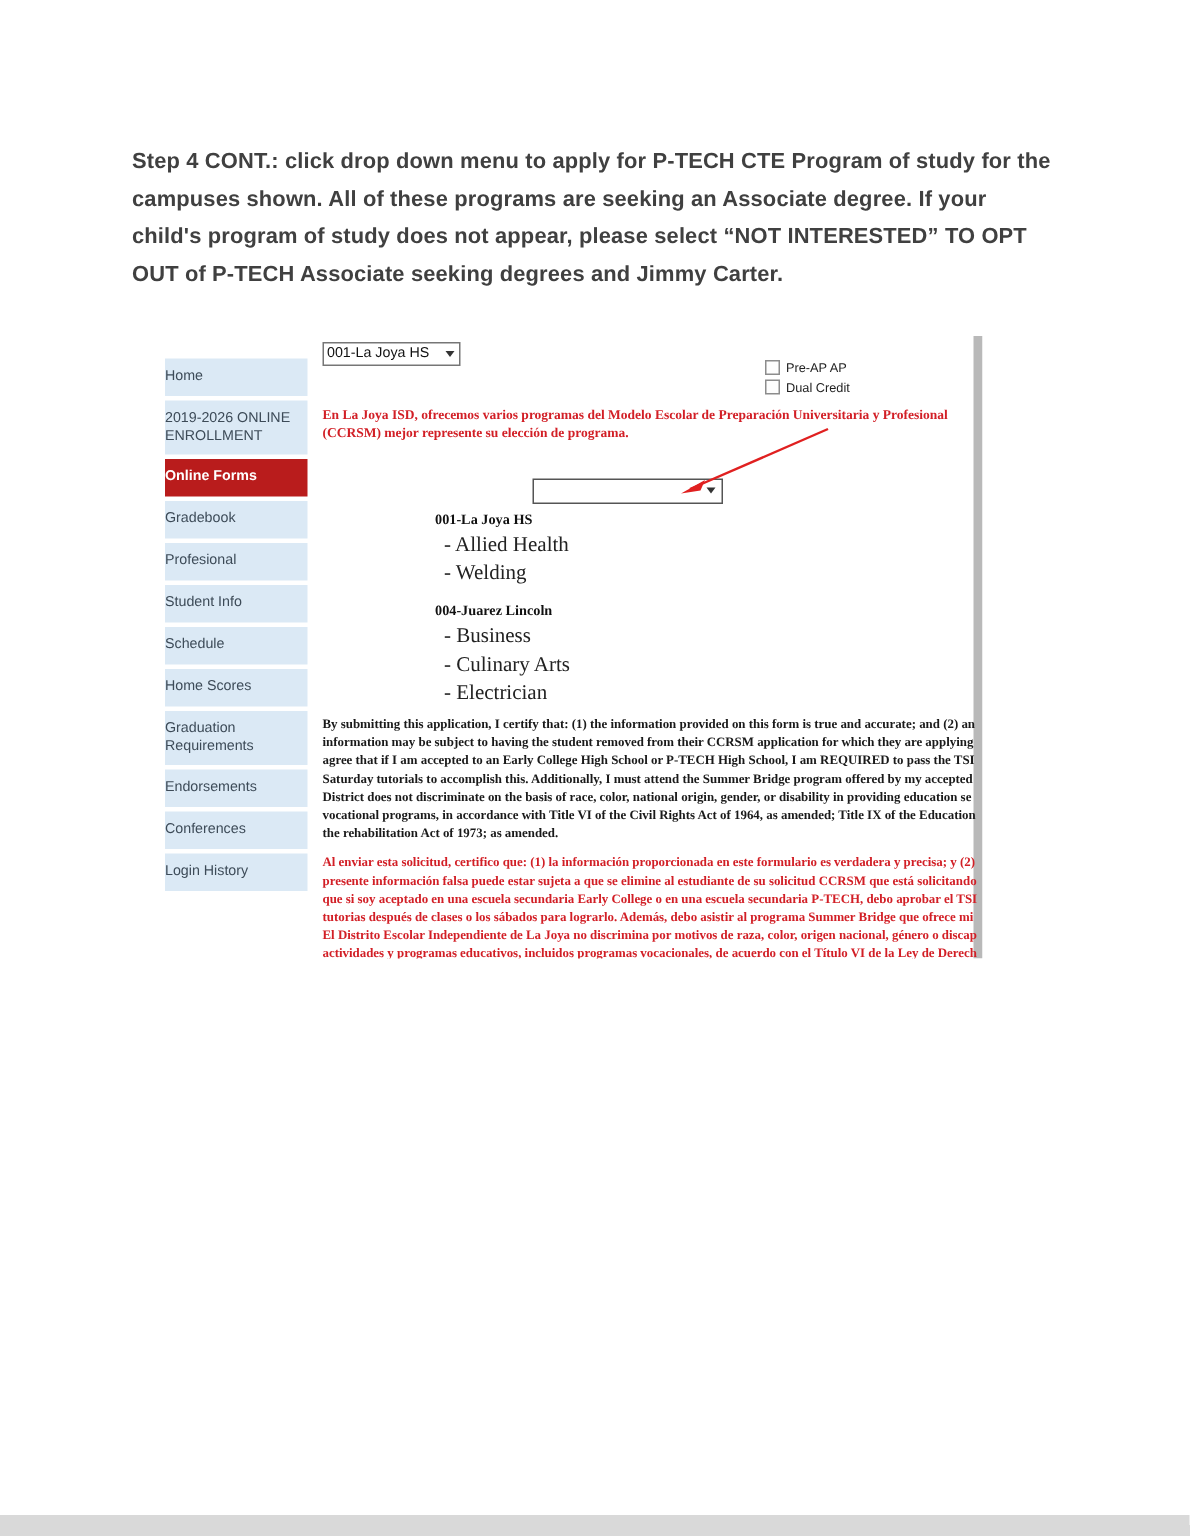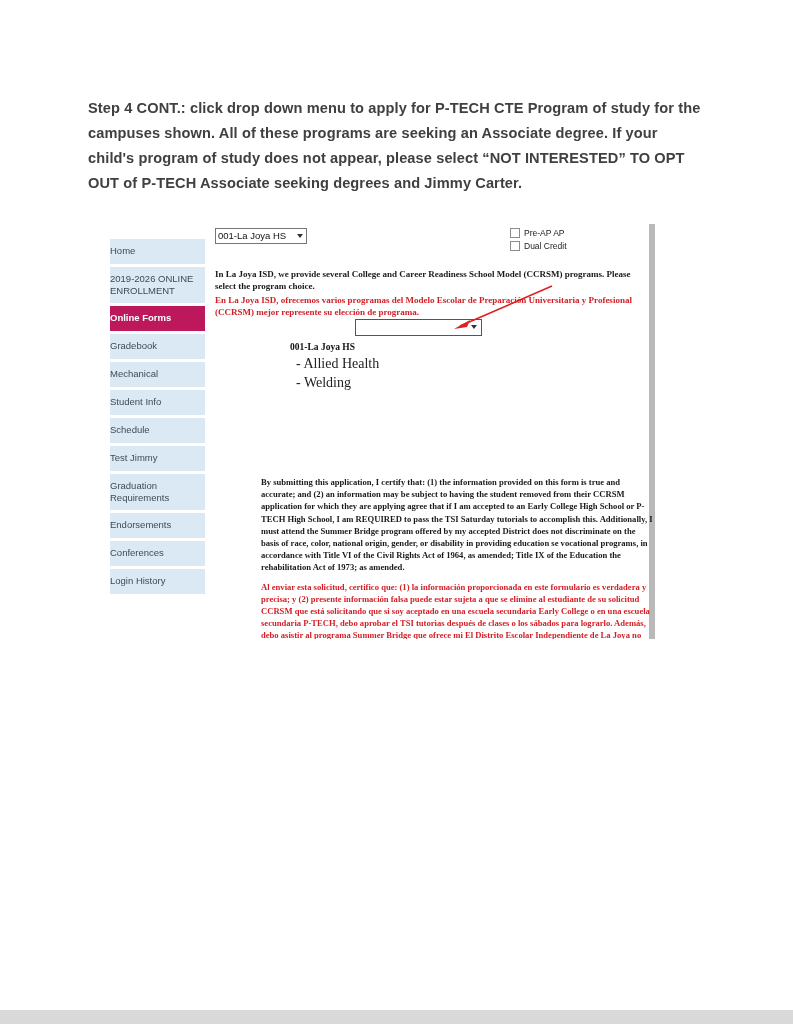--- a/index.html
+++ b/index.html
@@ -60,21 +60,21 @@
   .side-item {
     background: #dbe9f5;
     color: #3d4b58;
     font-size: 9.5px;
     padding: 6px 0;
     margin-bottom: 3px;
     line-height: 1.25;
     min-height: 13px;
   }
   .side-item.active {
-    background: #be185d;
+    background: #b91c1c;
     color: #ffffff;
     font-weight: bold;
   }
   
   .campus-select {
     position: absolute;
     left: 105px;
     top: 4px;
     width: 92px;
     height: 16px;
@@ -92,21 +92,21 @@
     top: 5px;
     width: 0; height: 0;
     border-left: 3.5px solid transparent;
     border-right: 3.5px solid transparent;
     border-top: 4px solid #333;
   }
   
   .chk-group {
     position: absolute;
     left: 400px;
-    top: 4px;
+    top: 16px;
     font-size: 8.5px;
     color: #222;
   }
   .chk-row {
     display: flex;
     align-items: center;
     gap: 4px;
     margin-bottom: 3px;
   }
   .chk-box {
@@ -191,21 +191,21 @@
     margin-bottom: 3px;
     padding-left: 6px;
   }
   
   .legal {
     position: absolute;
     left: 105px;
     top: 252px;
     width: 440px;
   }
-  .legal .t-en, .legal .t-es { font-size: 8.6px; line-height: 1.42; margin-left: 46px; }
+  .legal .t-en, .legal .t-es { font-size: 8.6px; line-height: 1.42; }
   .legal .t-es { margin-top: 7px; }
   
   .bottom-strip {
     position: absolute;
     left: 0;
     bottom: 0;
     width: 100%;
     height: 14px;
     background: #d9d9d9;
   }
@@ -219,24 +219,24 @@
 
   <div class="shot">
 
     <div class="shot-border-right"></div>
 
     <div class="sidebar">
       <div class="side-item">Home</div>
       <div class="side-item">2019-2026 ONLINE ENROLLMENT</div>
       <div class="side-item active">Online Forms</div>
       <div class="side-item">Gradebook</div>
-      <div class="side-item">Mechanical</div>
+      <div class="side-item">Profesional</div>
       <div class="side-item">Student Info</div>
       <div class="side-item">Schedule</div>
-      <div class="side-item">Test Jimmy</div>
+      <div class="side-item">Home Scores</div>
       <div class="side-item">Graduation Requirements</div>
       <div class="side-item">Endorsements</div>
       <div class="side-item">Conferences</div>
       <div class="side-item">Login History</div>
     </div>
 
     <div class="campus-select">
       <span>001-La Joya HS</span>
       <span class="arrow"></span>
     </div>
@@ -246,40 +246,45 @@
         <span class="chk-box"></span>
         <span>Pre-AP  AP</span>
       </div>
       <div class="chk-row">
         <span class="chk-box"></span>
         <span>Dual Credit</span>
       </div>
     </div>
 
     <div class="form-body">
-      <div class="t-en">In La Joya ISD, we provide several College and Career Readiness School Model (CCRSM) programs. Please select the program choice.</div>
       <div class="t-es">En La Joya ISD, ofrecemos varios programas del Modelo Escolar de Preparación Universitaria y Profesional (CCRSM) mejor represente su elección de programa.</div>
     </div>
 
     <div class="prog-select">
       <span class="arrow"></span>
     </div>
 
     <svg class="red-arrow" viewBox="0 0 120 50">
       <line x1="112" y1="2" x2="20" y2="42" stroke="#e02020" stroke-width="1.6"></line>
       <polygon points="14,45 30,36 27,43" fill="#e02020"></polygon>
     </svg>
 
     <div class="prog-cols">
       <div class="prog-col">
         <div class="prog-group">
           <div class="prog-title">001-La Joya HS</div>
           <div class="prog-item">- Allied Health</div>
           <div class="prog-item">- Welding</div>
         </div>
+        <div class="prog-group">
+          <div class="prog-title">004-Juarez Lincoln</div>
+          <div class="prog-item">- Business</div>
+          <div class="prog-item">- Culinary Arts</div>
+          <div class="prog-item">- Electrician</div>
+        </div>
       </div>
     </div>
 
     <div class="legal">
       <div class="t-en">By submitting this  application, I certify that: (1) the information provided on this form is true and accurate; and (2) an information may be subject to having the student removed from their CCRSM application for which they are applying agree that if I am accepted to an Early College High School or P-TECH High School, I am REQUIRED to pass the TSI Saturday tutorials to accomplish this. Additionally, I must attend the Summer Bridge program offered by my accepted District does not discriminate on the basis of race, color, national origin, gender, or disability in providing education se vocational programs, in accordance with Title VI of the Civil Rights Act of 1964, as amended; Title IX of the Education the rehabilitation Act of 1973; as amended.</div>
       <div class="t-es">Al enviar esta solicitud, certifico que: (1) la información proporcionada en este formulario es verdadera y precisa; y (2) presente información falsa puede estar sujeta a que se elimine al estudiante de su solicitud CCRSM que está solicitando que si soy aceptado en una escuela secundaria Early College o en una escuela secundaria P-TECH, debo aprobar el TSI tutorias después de clases o los sábados para lograrlo. Además, debo asistir al programa Summer Bridge que ofrece mi El Distrito Escolar Independiente de La Joya no discrimina por motivos de raza, color, origen nacional, género o discap actividades y programas educativos, incluidos programas vocacionales, de acuerdo con el Título VI de la Ley de Derech Título IX de las Enmiendas Educativas de 1972; y el artículo 504 de la Ley de rehabilitación de 1973; según enmendada</div>
     </div>
 
   </div>
 

